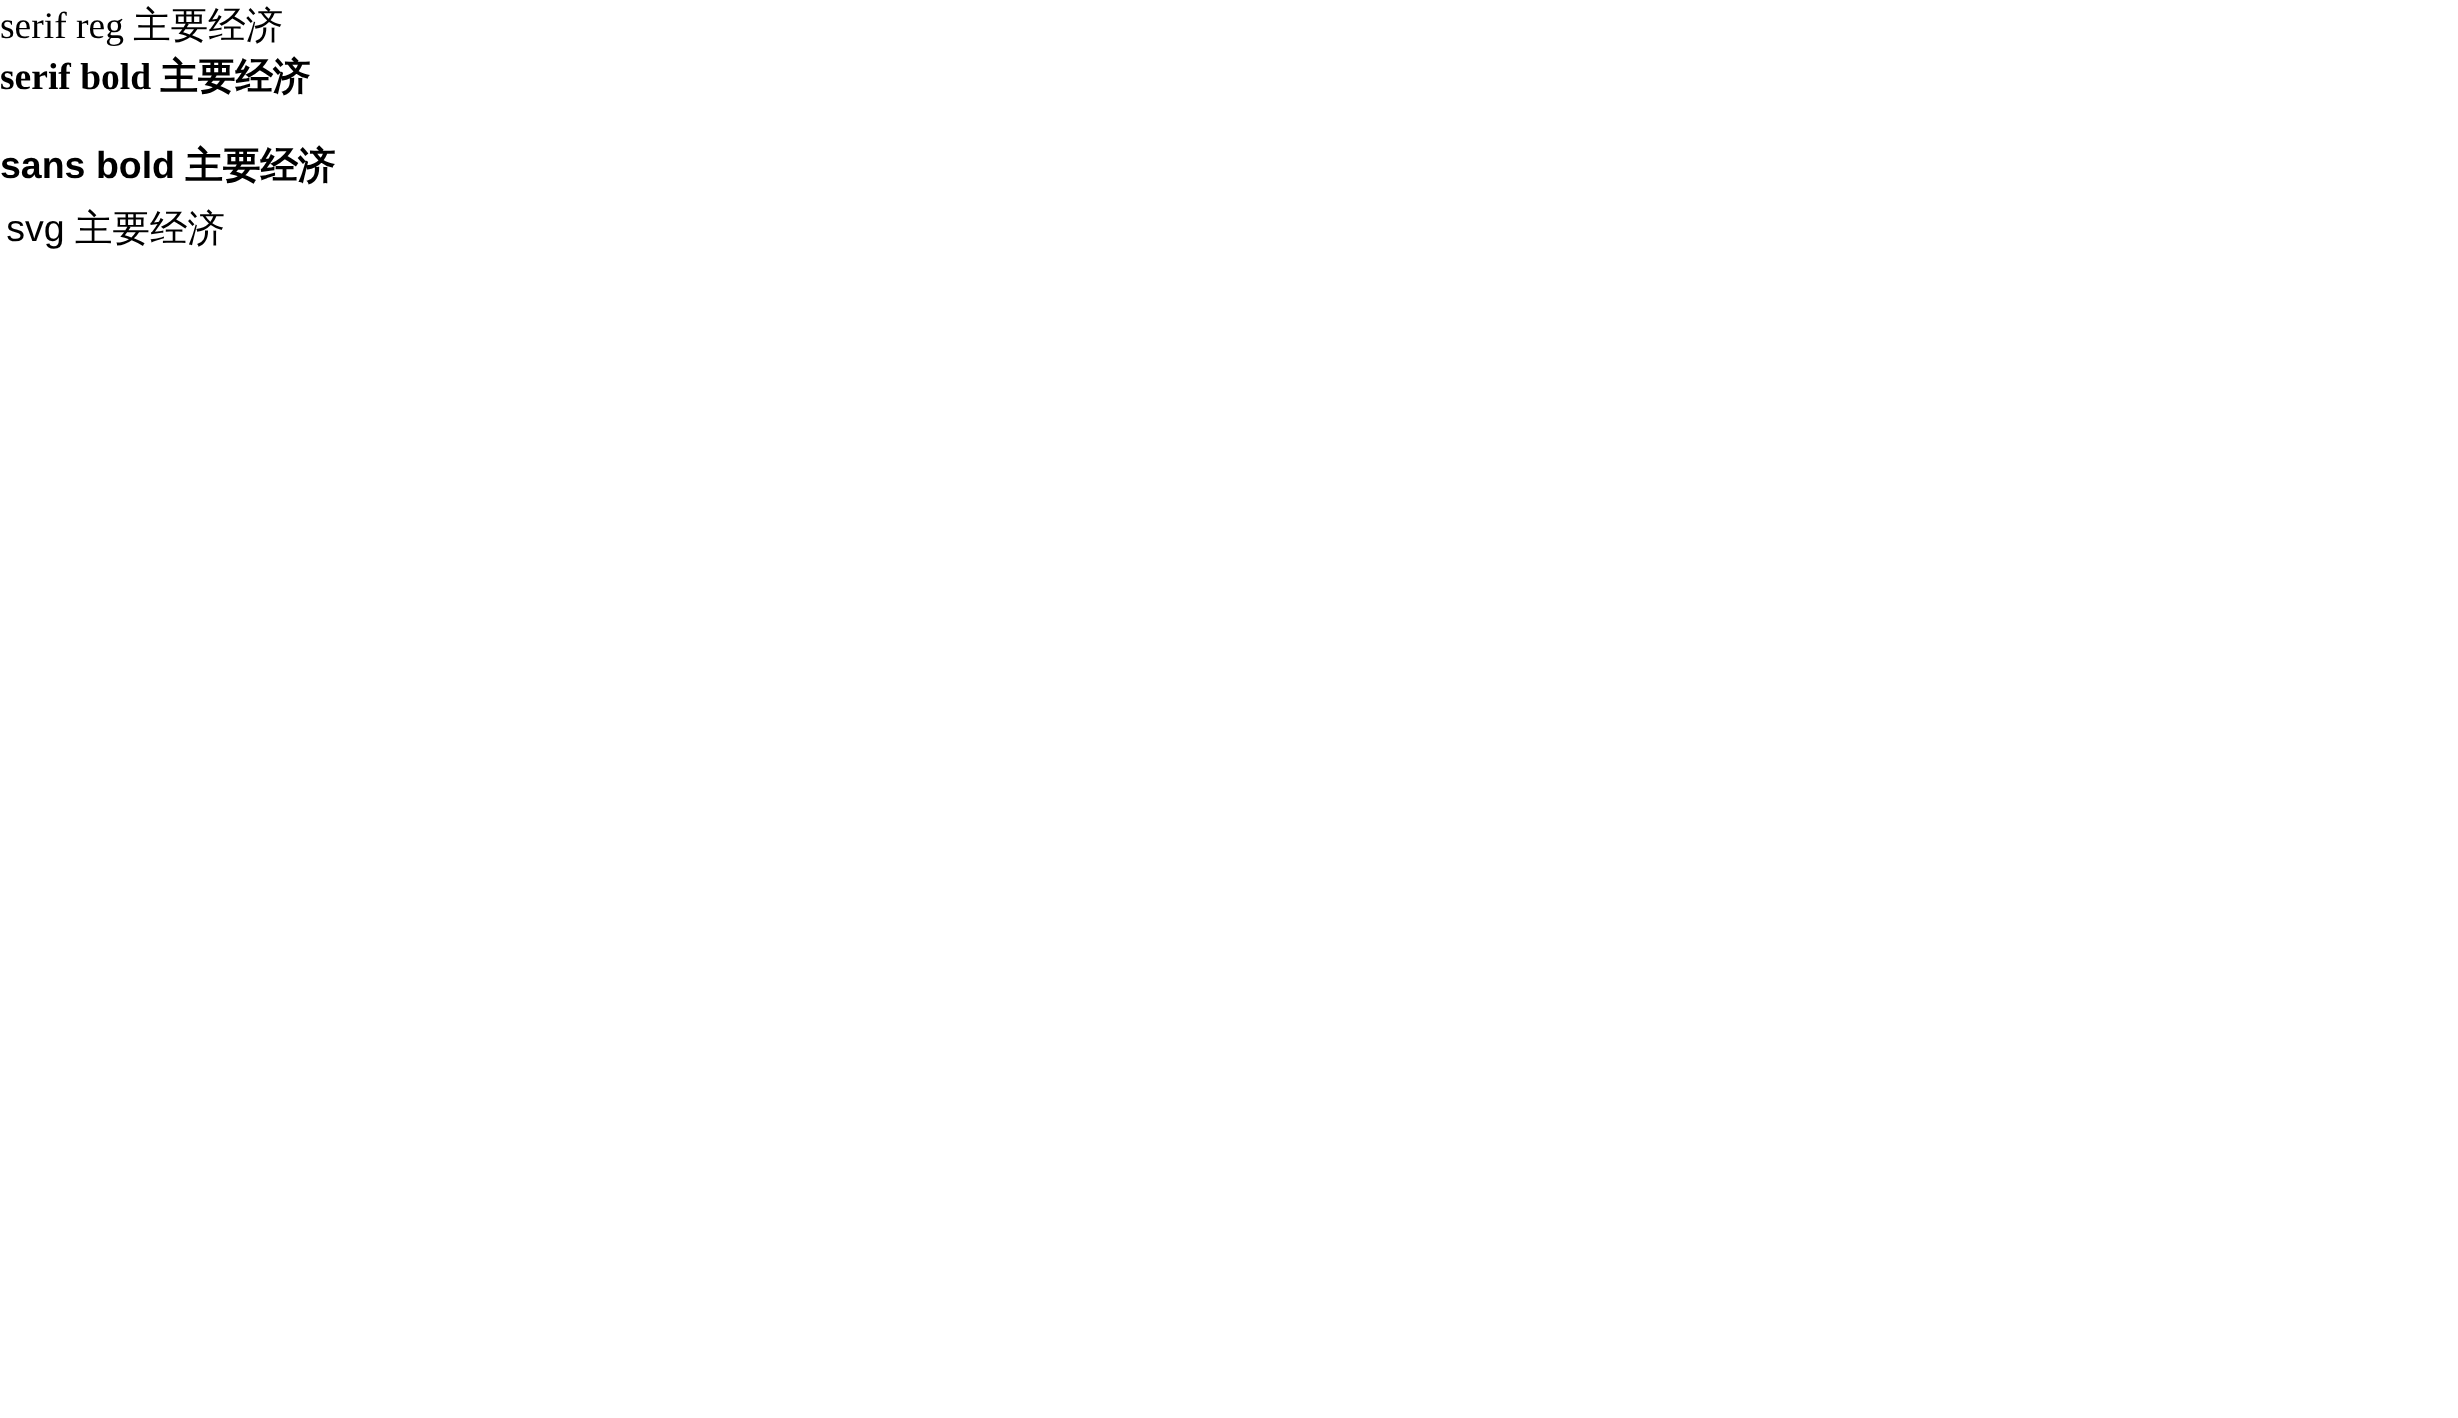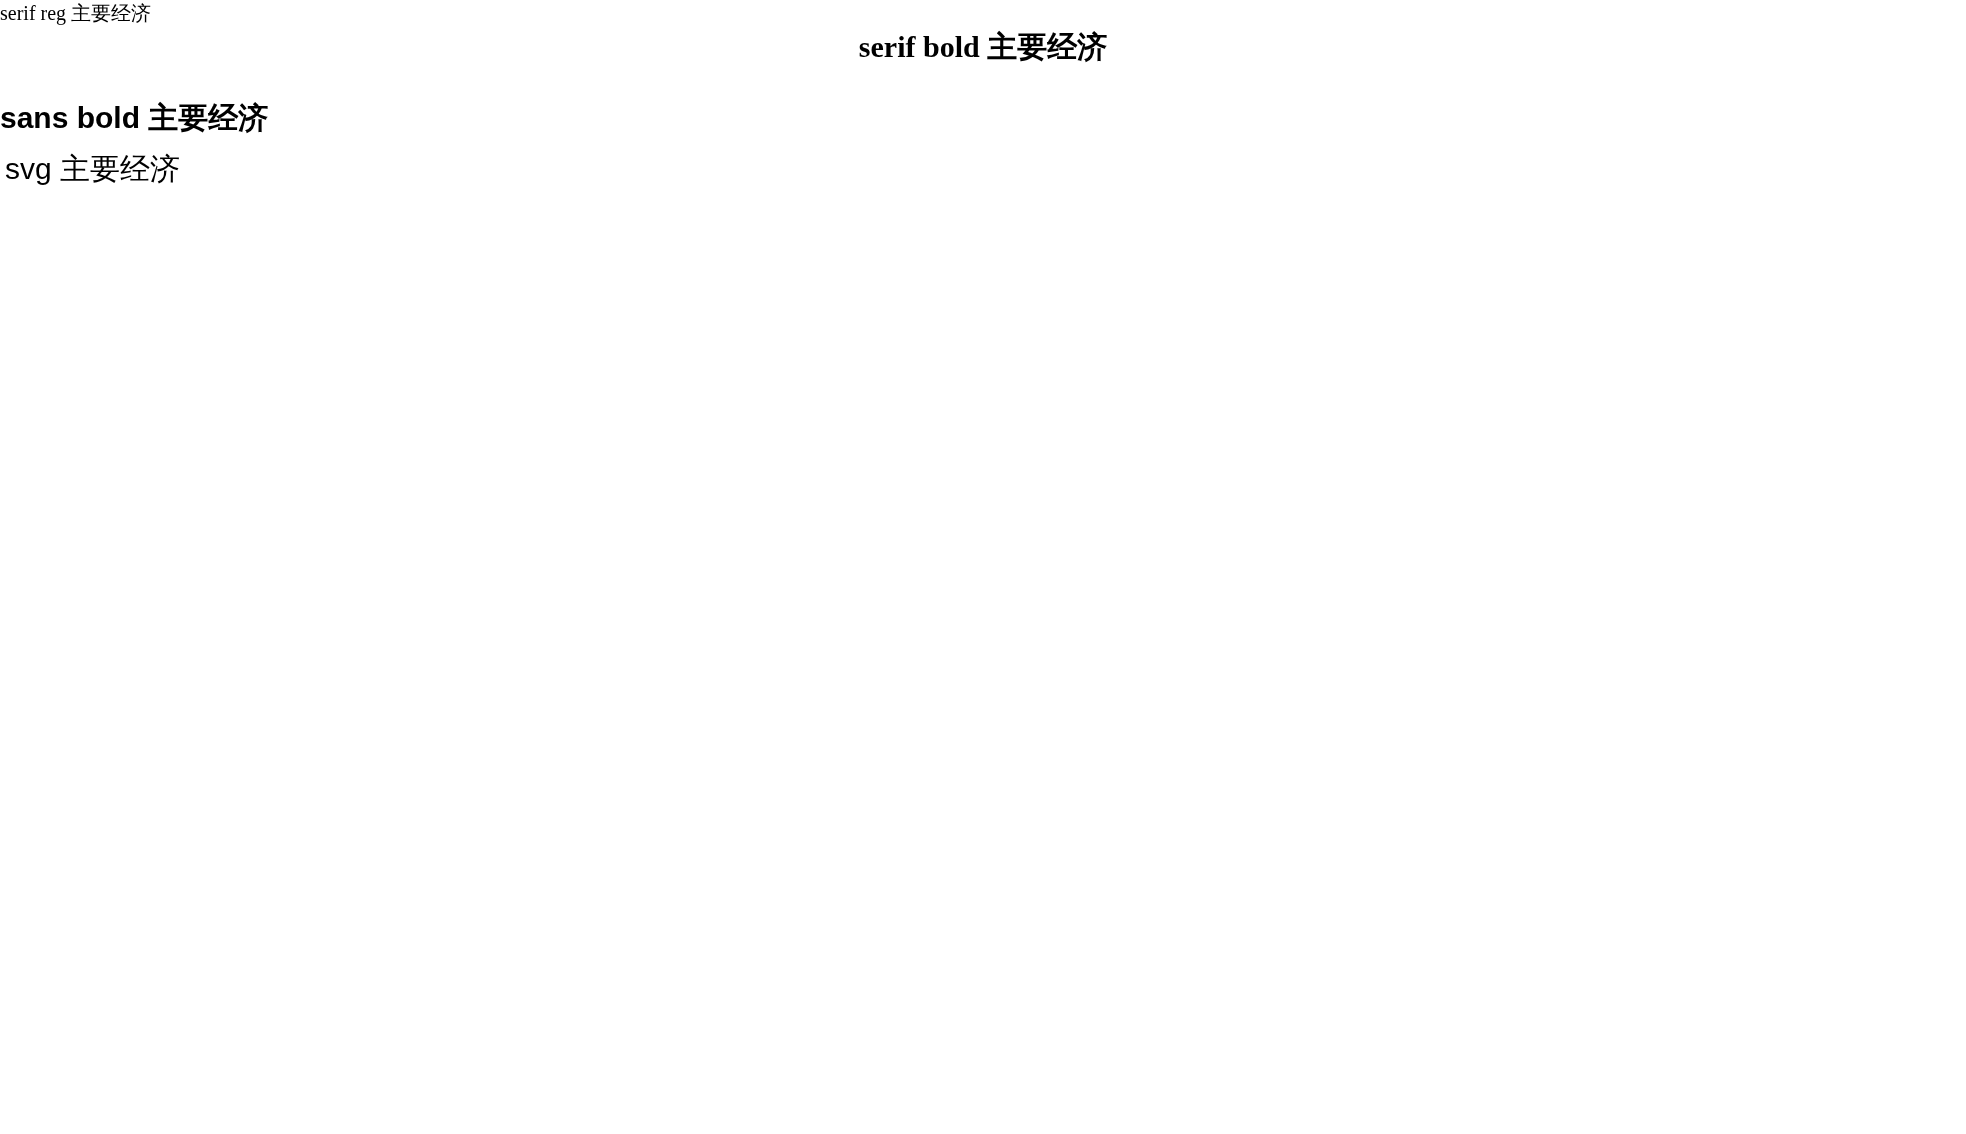--- a/index.html
+++ b/index.html
@@ -1,10 +1,10 @@
 <!DOCTYPE html>
 <html><head></head><body style="margin:0;background:#fff">
-<div style="font-family:'Liberation Serif',serif;font-size:20px;">serif reg 主要经济</div>
-<div style="font-family:'Liberation Serif',serif;font-size:30px;font-weight:bold;text-align:center;">serif bold 主要经济</div>
+<div style="font-family:'Liberation Serif',serif;font-size:30px;">serif reg 主要经济</div>
+<div style="font-family:'Liberation Serif',serif;font-size:30px;font-weight:bold;">serif bold 主要经济</div>
 <div style="font-family:'Liberation Sans',sans-serif;font-size:30px;font-weight:bold;margin-top:30px;">sans bold 主要经济</div>
 <svg width="500" height="60">
     <text x="5" y="40" font-family="Liberation Sans" font-size="30">svg 主要经济</text>
   </svg>
 
 </body></html>

